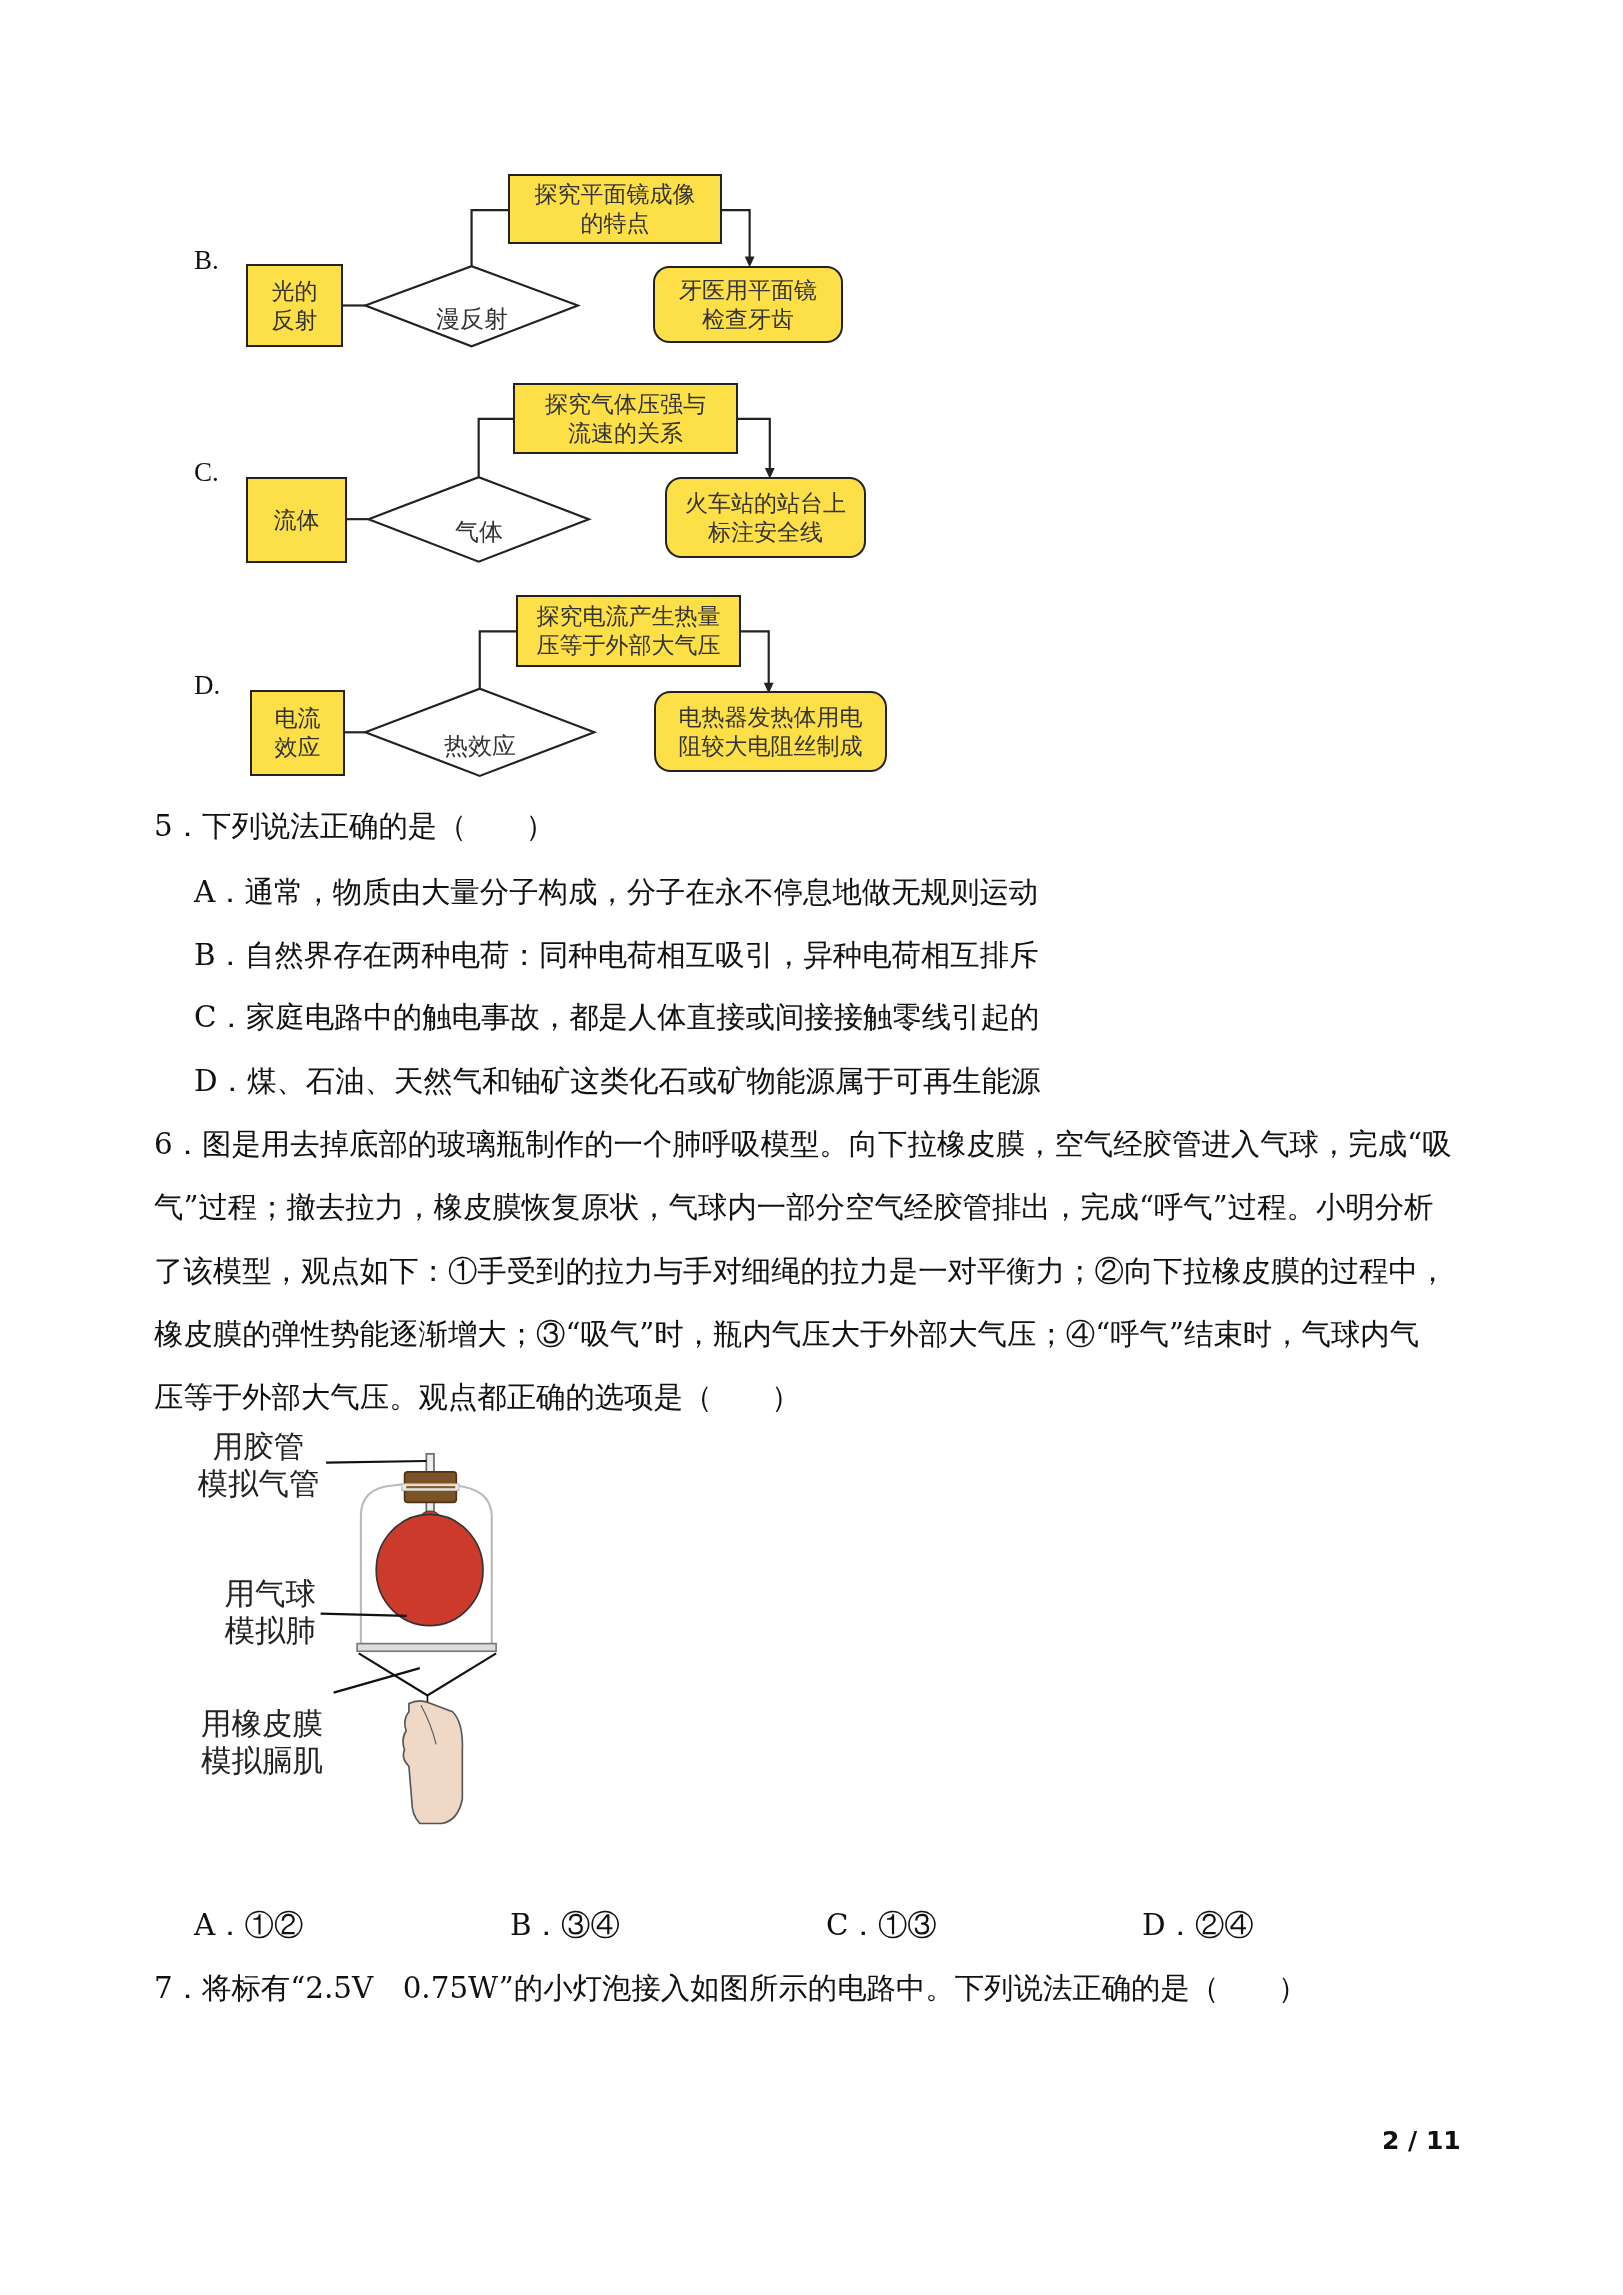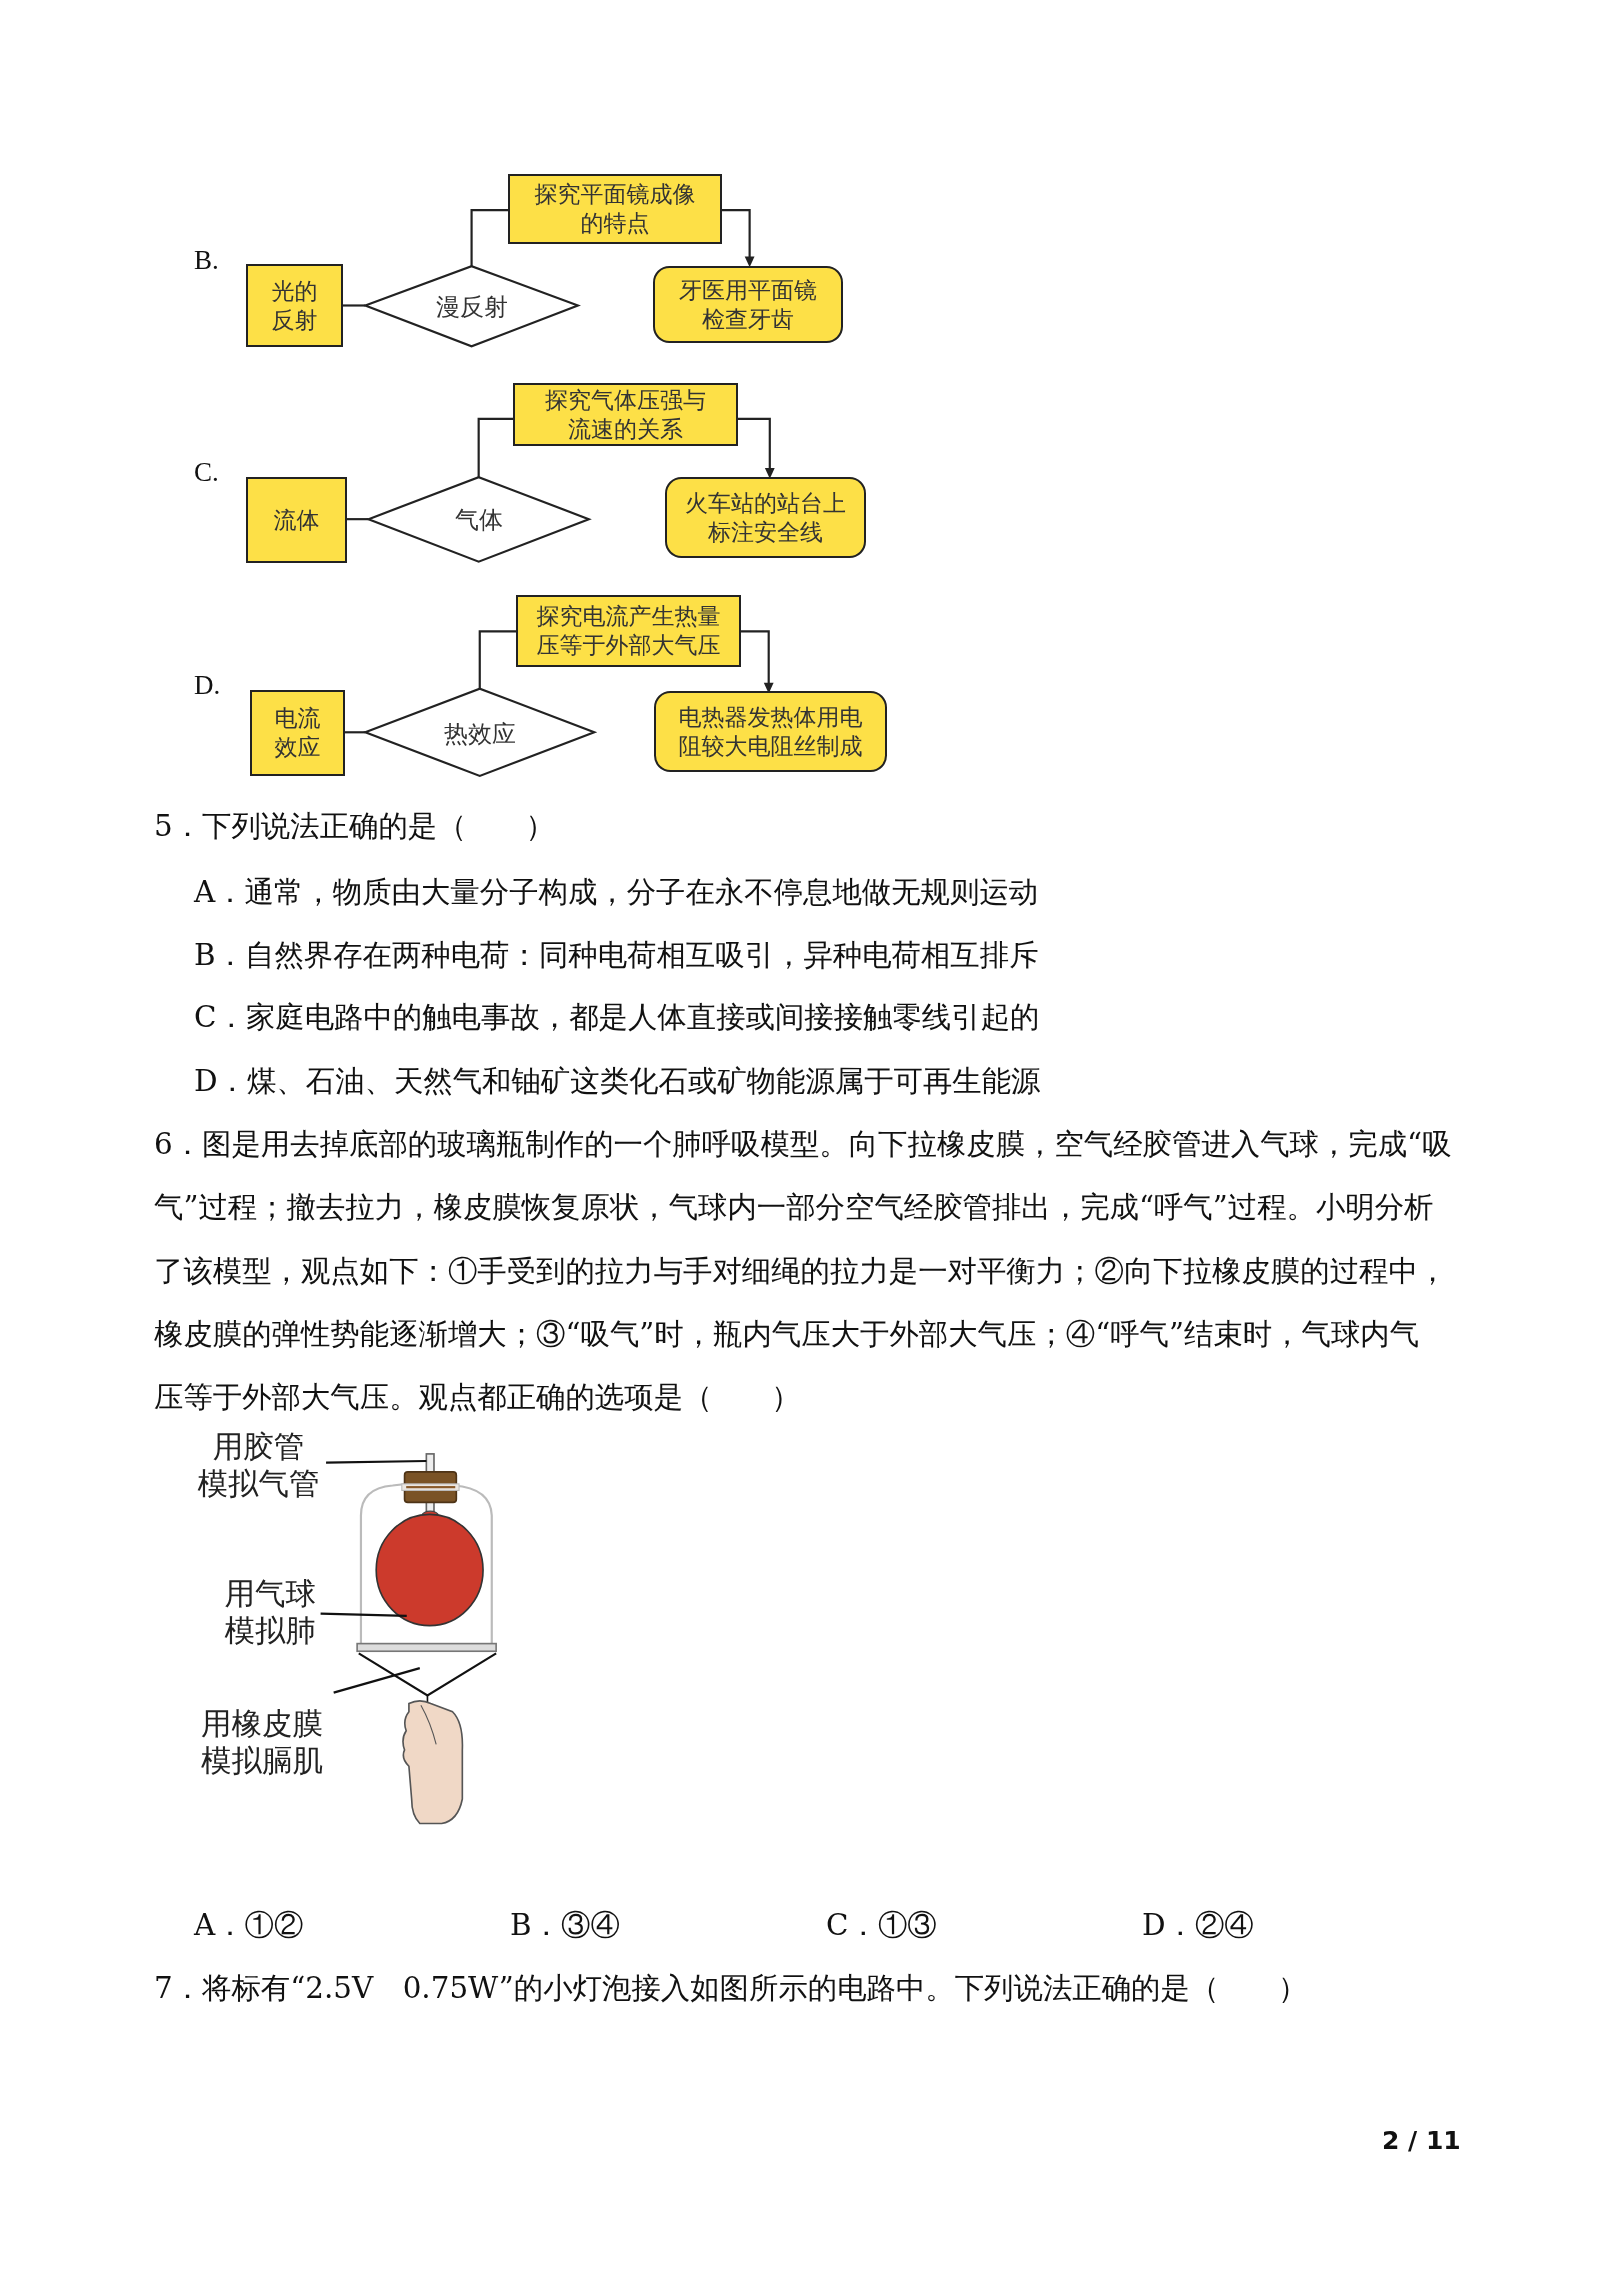--- a/index.html
+++ b/index.html
@@ -5,21 +5,21 @@
   html, body { margin: 0; padding: 0; background: #ffffff; }
   body { width: 1623px; height: 2295px; position: relative; overflow: hidden;
          font-family: "DejaVu Serif", "Liberation Serif", serif; color: #111; }
   .abs { position: absolute; }
   .fc-letter { font-size: 27px; font-family: "Liberation Serif", serif; }
   .box { position: absolute; border: 2.2px solid #222; background: #fde047; box-sizing: border-box;
          display: flex; align-items: center; justify-content: center; text-align: center;
          font-size: 23px; line-height: 1.25; color: #333; font-family: "DejaVu Sans", sans-serif; }
   .box.round { border-radius: 16.4px; }
   .diamond-label { position: absolute; font-size: 24px; color: #333; font-family: "DejaVu Sans", sans-serif;
-                   text-align: center; }
+                   text-align: center; margin-top: 12px; }
   .q { position: absolute; font-size: 29.4px; line-height: 1; white-space: nowrap; font-family: "DejaVu Serif", serif; }
   .opt { position: absolute; font-size: 29.4px; line-height: 1; white-space: nowrap; font-family: "DejaVu Serif", serif; }
   .lbl { position: absolute; font-size: 30.5px; line-height: 1.2; font-family: "DejaVu Sans", sans-serif; color: #222; }
   .pagenum { position: absolute; font-family: "DejaVu Sans", sans-serif; font-weight: bold; font-size: 25px; }
   svg.fc { position: absolute; left: 0; top: 0; overflow: visible; }
 </style>
 </head>
 <body>
 
 <div>
@@ -56,21 +56,21 @@
   <div class="abs fc-letter" style="left:194px; top:457px;">C.</div>
   <svg class="fc" width="1623" height="600" viewBox="0 0 2977 1100">
     <line x1="635" y1="952" x2="676" y2="952" stroke="#222" stroke-width="4"></line>
     <polygon points="676,952 878,875 1080,952 878,1030" fill="#fff" stroke="#222" stroke-width="4"></polygon>
     <polyline points="878,875 878,768 944,768" fill="none" stroke="#222" stroke-width="4"></polyline>
     <polyline points="1348,768 1412,768 1412,868" fill="none" stroke="#222" stroke-width="4"></polyline>
     <polygon points="1403,858 1421,858 1412,878" fill="#222"></polygon>
   </svg>
   <div class="box" style="left:246px; top:477px; width:101px; height:86px;">流体</div>
   <div class="diamond-label" style="left:430px; top:504px; width:98px;">气体</div>
-  <div class="box" style="left:513px; top:383px; width:225px; height:63px;">
+  <div class="box" style="left:513px; top:383px; width:225px; height:71px;">
     <div>
         <div>探究气体压强与</div>
         <div>流速的关系</div>
       </div>
   </div>
   <div class="box round" style="left:665px; top:477px; width:201px; height:81px;">
     <div>
         <div>火车站的站台上</div>
         <div>标注安全线</div>
       </div>

